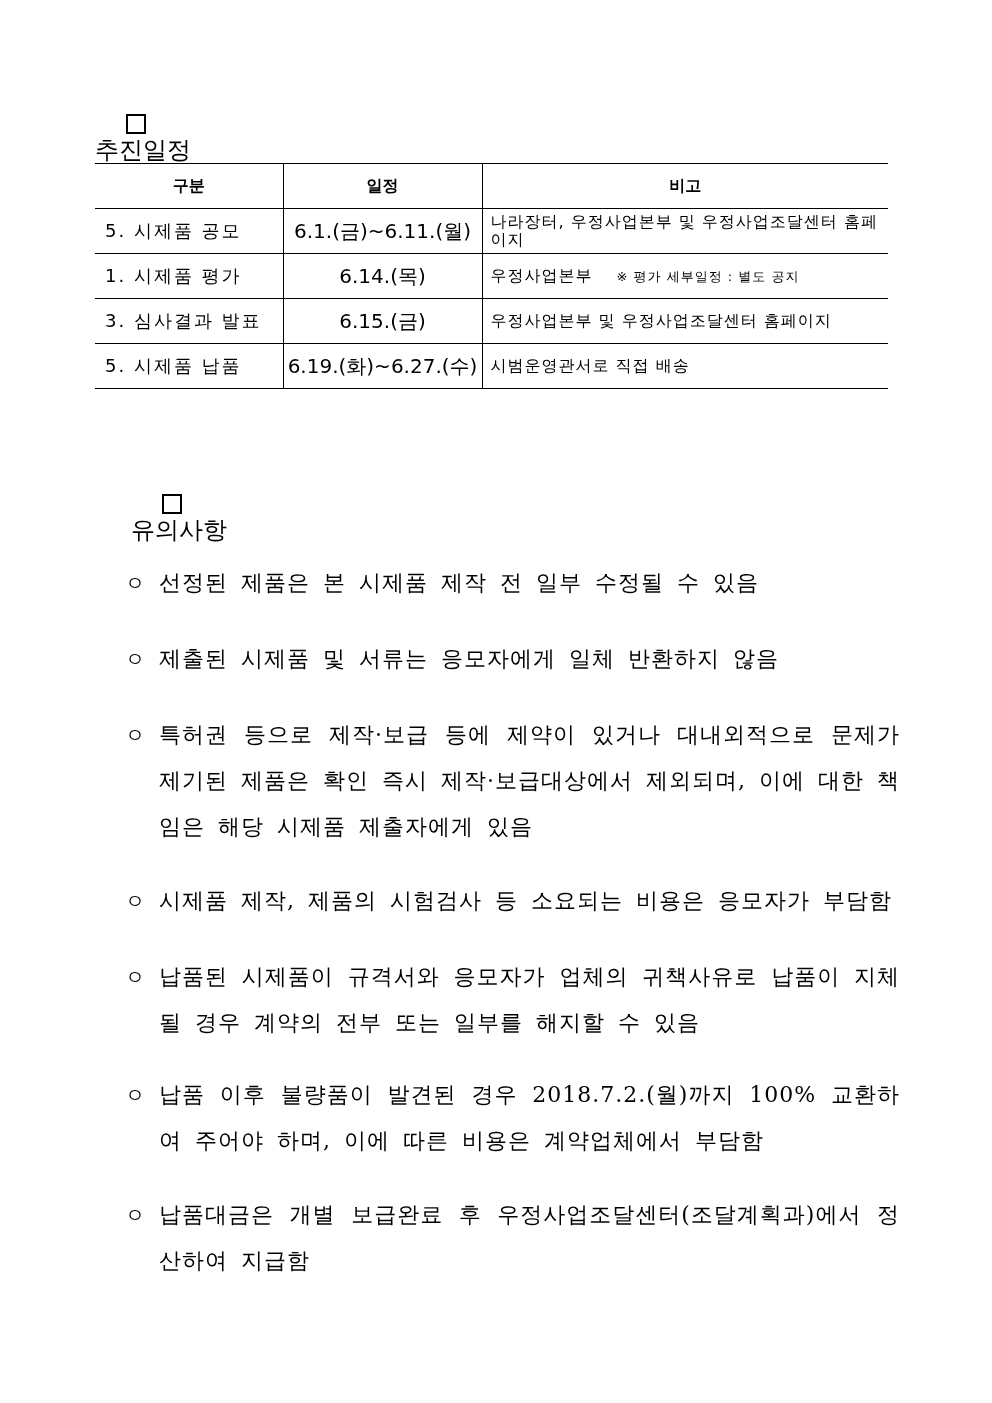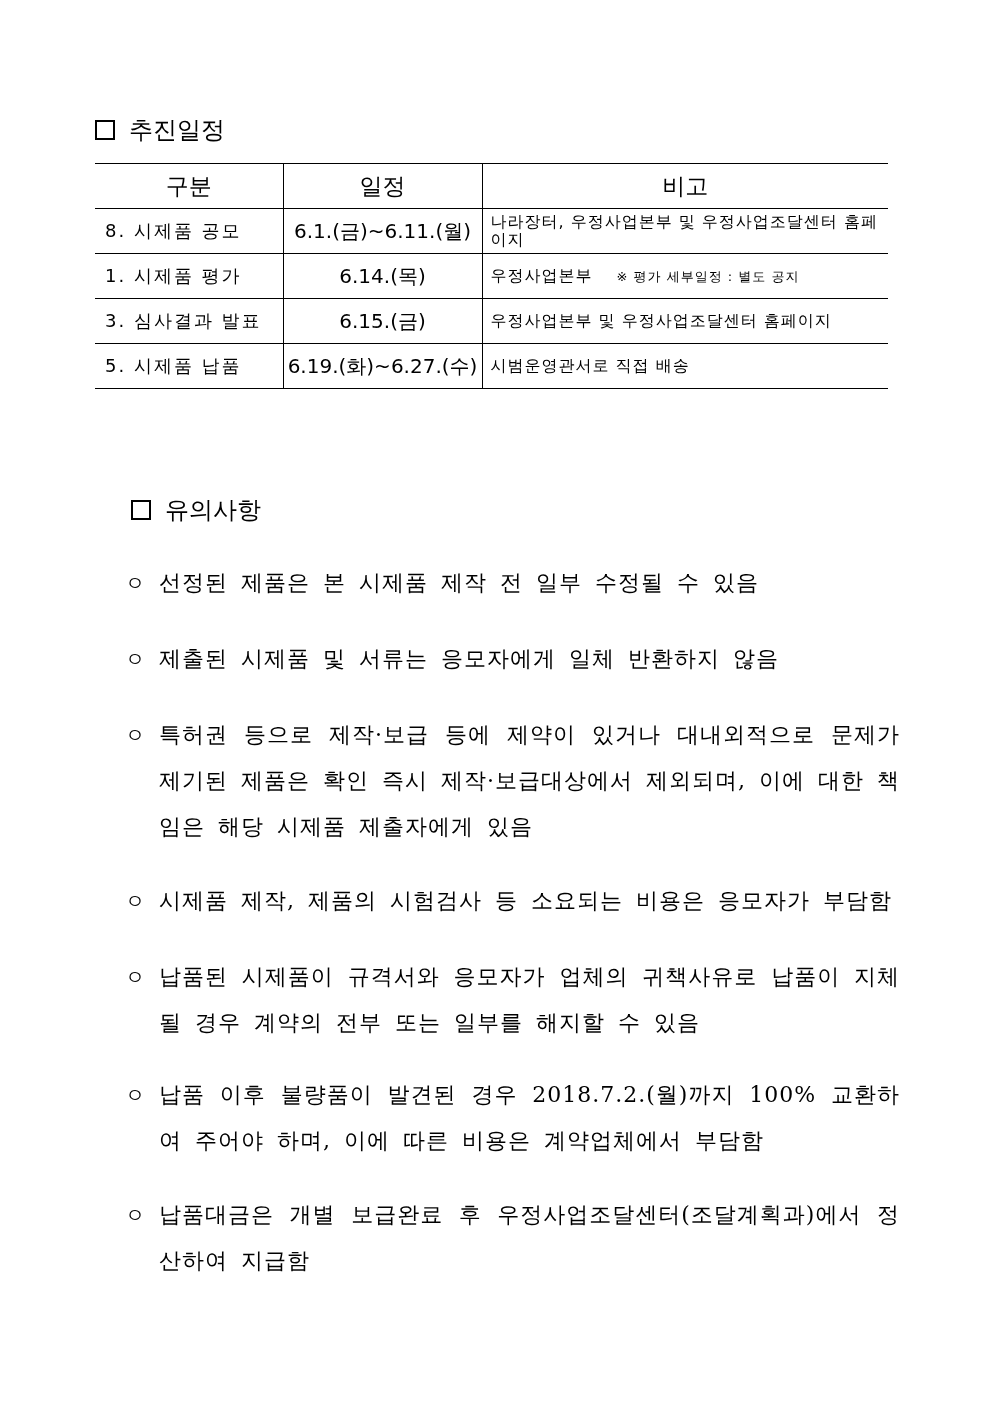--- a/index.html
+++ b/index.html
@@ -6,41 +6,42 @@
     body {
       width: 992px; height: 1403px; position: relative; overflow: hidden;
       color: #000;
       font-family: "DejaVu Sans", "Liberation Sans", sans-serif;
     }
     .section-title {
       position: absolute; left: 95px;
       font-size: 24px; font-weight: normal;
       display: flex; align-items: center;
       font-family: "DejaVu Serif", "Liberation Serif", serif;
+      flex-direction: column;
     }
     .checkbox {
       display: inline-block; width: 20px; height: 20px;
       border: 2px solid #000; box-sizing: border-box; margin-right: 14px;
     }
     .title-1 { top: 114px; }
     .title-2 { top: 494px; padding-left: 36px; }
 
     table.schedule {
       position: absolute; left: 95px; top: 163px; width: 793px;
       border-collapse: collapse; table-layout: fixed;
       font-family: "DejaVu Sans", "Liberation Sans", sans-serif;
     }
     table.schedule th, table.schedule td {
       border-top: 1px solid #000; border-bottom: 1px solid #000;
       border-left: 1px solid #000; border-right: 1px solid #000;
       padding: 0; height: 44px; vertical-align: middle;
     }
     table.schedule tr > *:first-child { border-left: none; }
     table.schedule tr > *:last-child { border-right: none; }
-    table.schedule th { font-size: 23px; font-weight: normal; height: 44px; text-align: center; }
+    table.schedule th { font-size: 16px; font-weight: bold; height: 44px; text-align: center; }
     table.schedule td { font-size: 18px; }
     table.schedule td.c-name { padding-left: 10px; letter-spacing: 2px; }
     table.schedule td.c-date { text-align: center; font-size: 20px; }
     table.schedule td.c-note { padding-left: 8px; font-size: 16px; letter-spacing: 1px; line-height: 18px; }
     .note-small { font-size: 13px; margin-left: 24px; letter-spacing: 1px; }
     col.w1 { width: 188px; } col.w2 { width: 199px; } col.w3 { width: 406px; }
 
     .notes {
       position: absolute; left: 125px; top: 560px; width: 775px;
       font-family: "DejaVu Serif", "Liberation Serif", serif;
@@ -66,21 +67,21 @@
     </colgroup>
   <thead>
     <tr>
       <th>구분</th>
       <th>일정</th>
       <th>비고</th>
     </tr>
   </thead>
   <tbody>
     <tr>
-      <td class="c-name">8. 시제품 공모</td>
+      <td class="c-name">5. 시제품 공모</td>
       <td class="c-date">6.1.(금)~6.11.(월)</td>
       <td class="c-note">나라장터, 우정사업본부 및 우정사업조달센터 홈페이지</td>
     </tr>
     <tr>
       <td class="c-name">1. 시제품 평가</td>
       <td class="c-date">6.14.(목)</td>
       <td class="c-note">
         <span>우정사업본부</span><span class="note-small">※ 평가 세부일정 : 별도 공지</span>
       </td>
     </tr>

